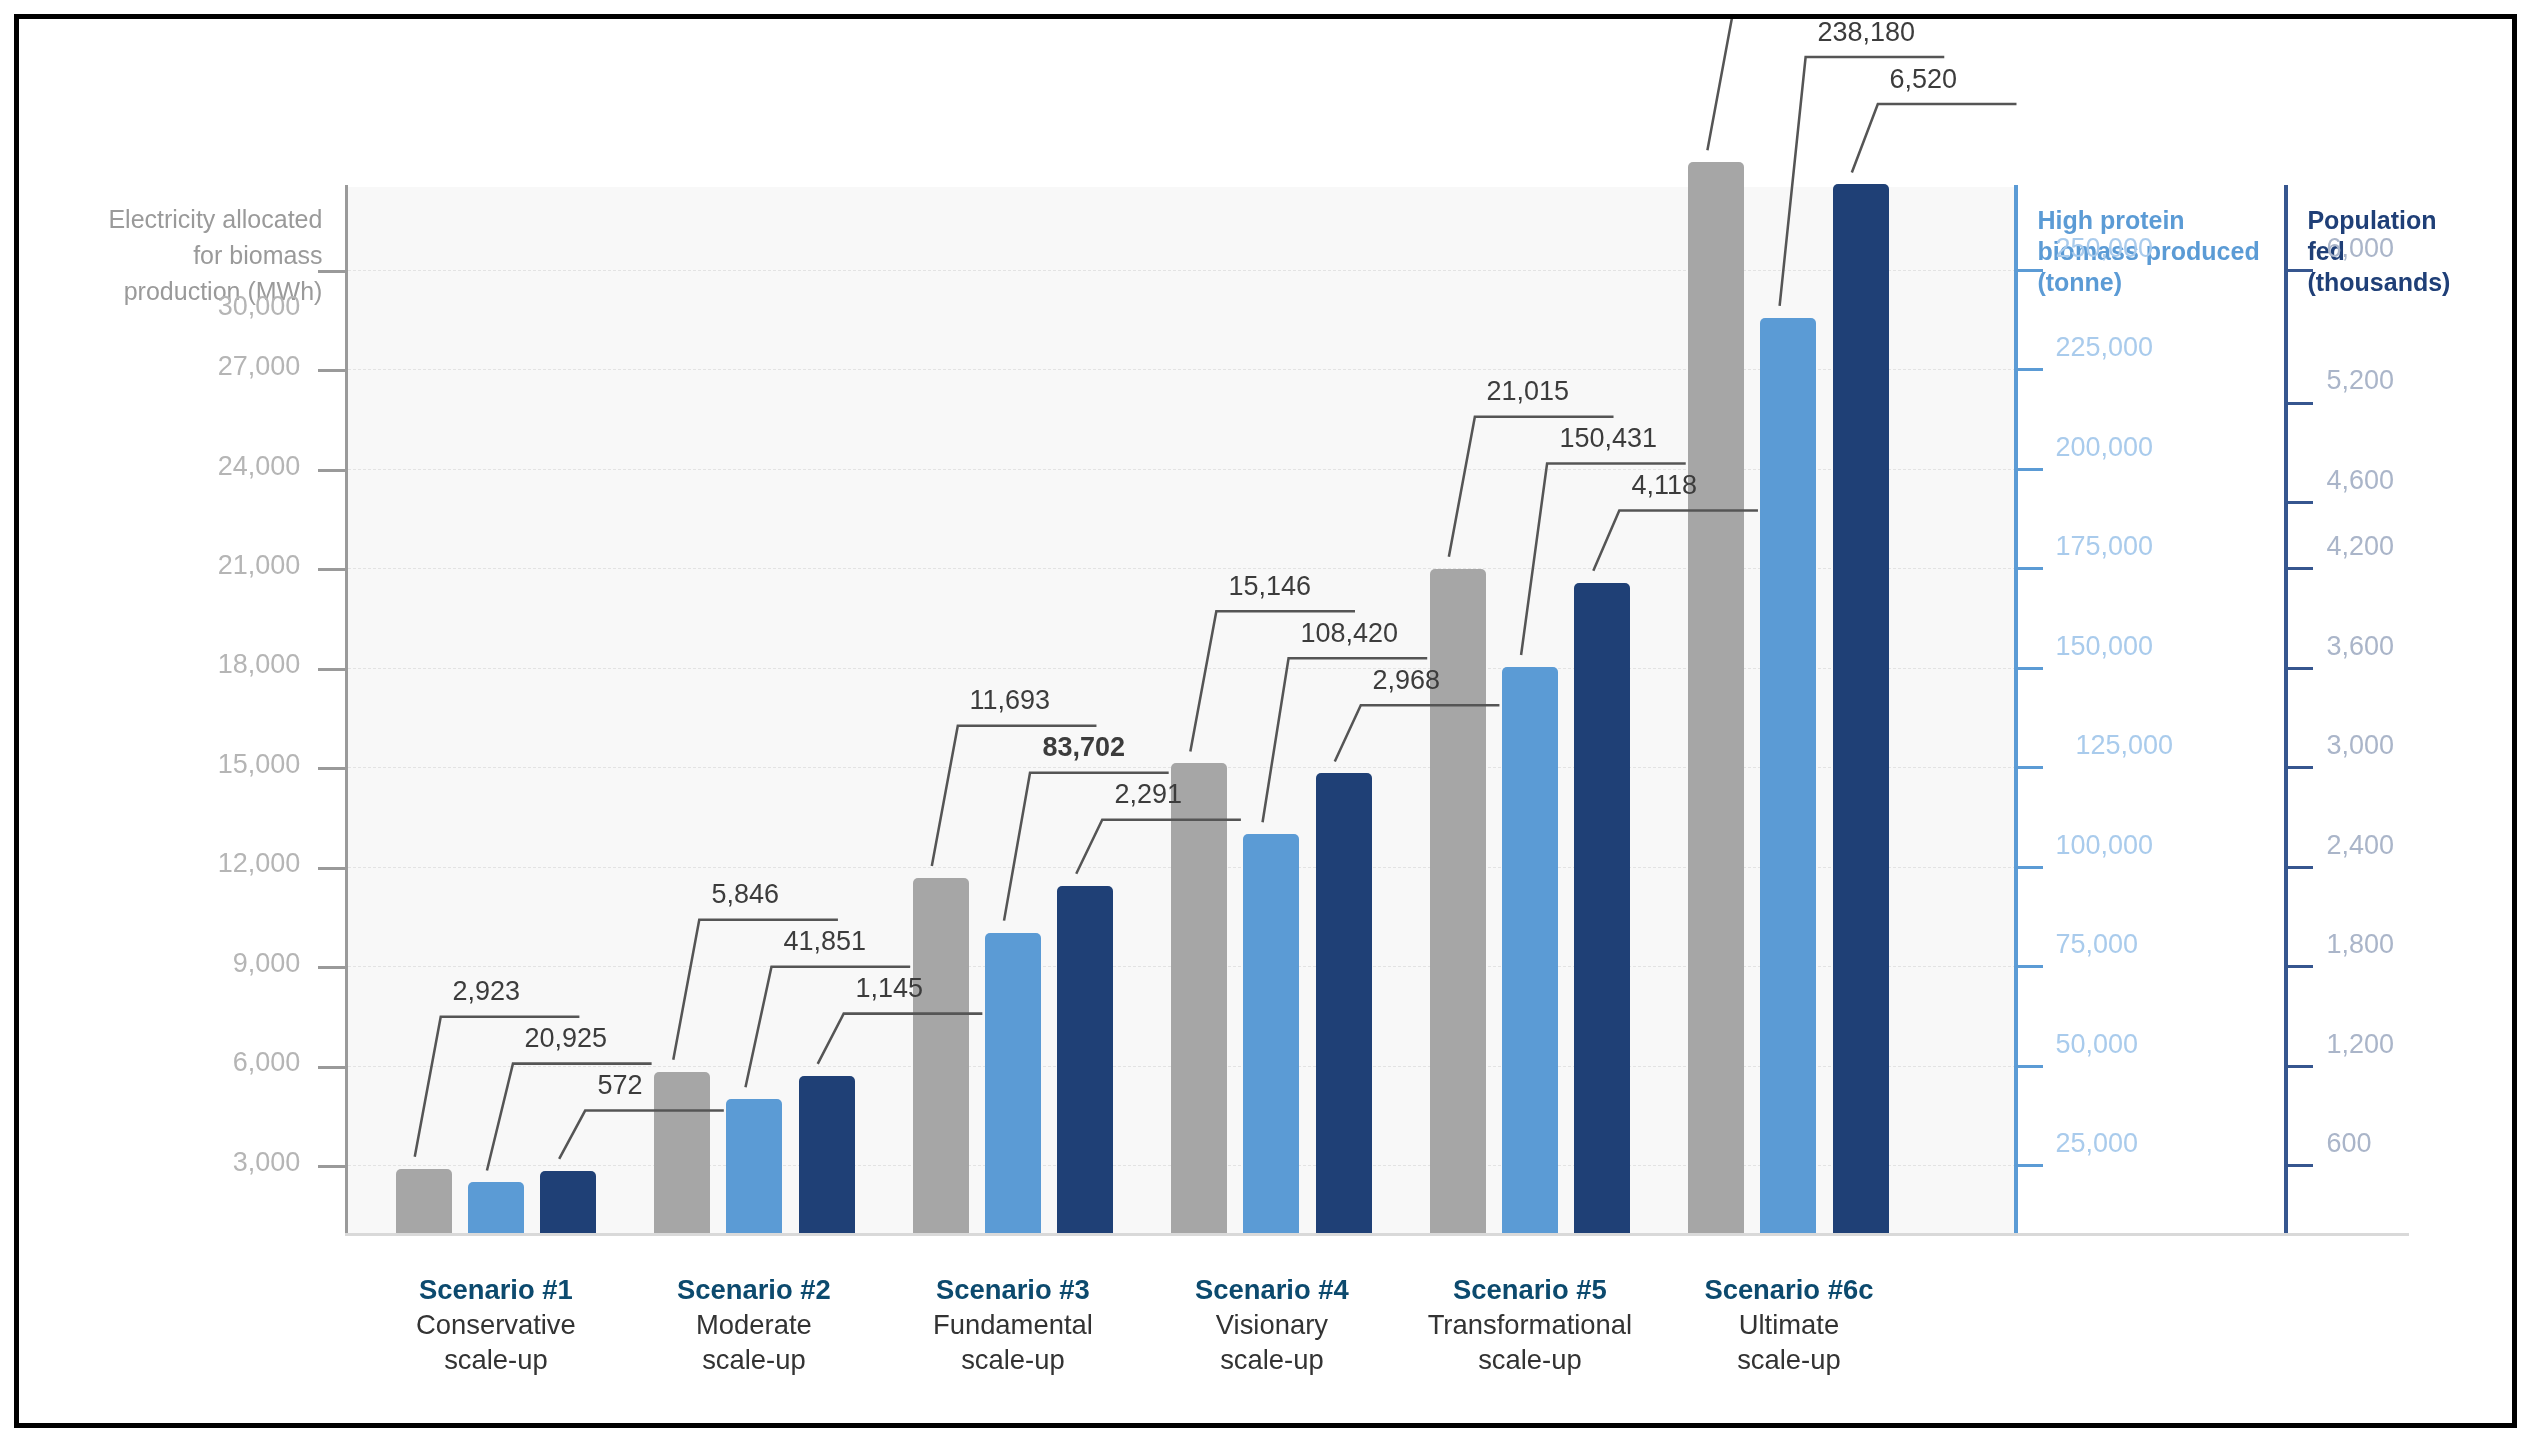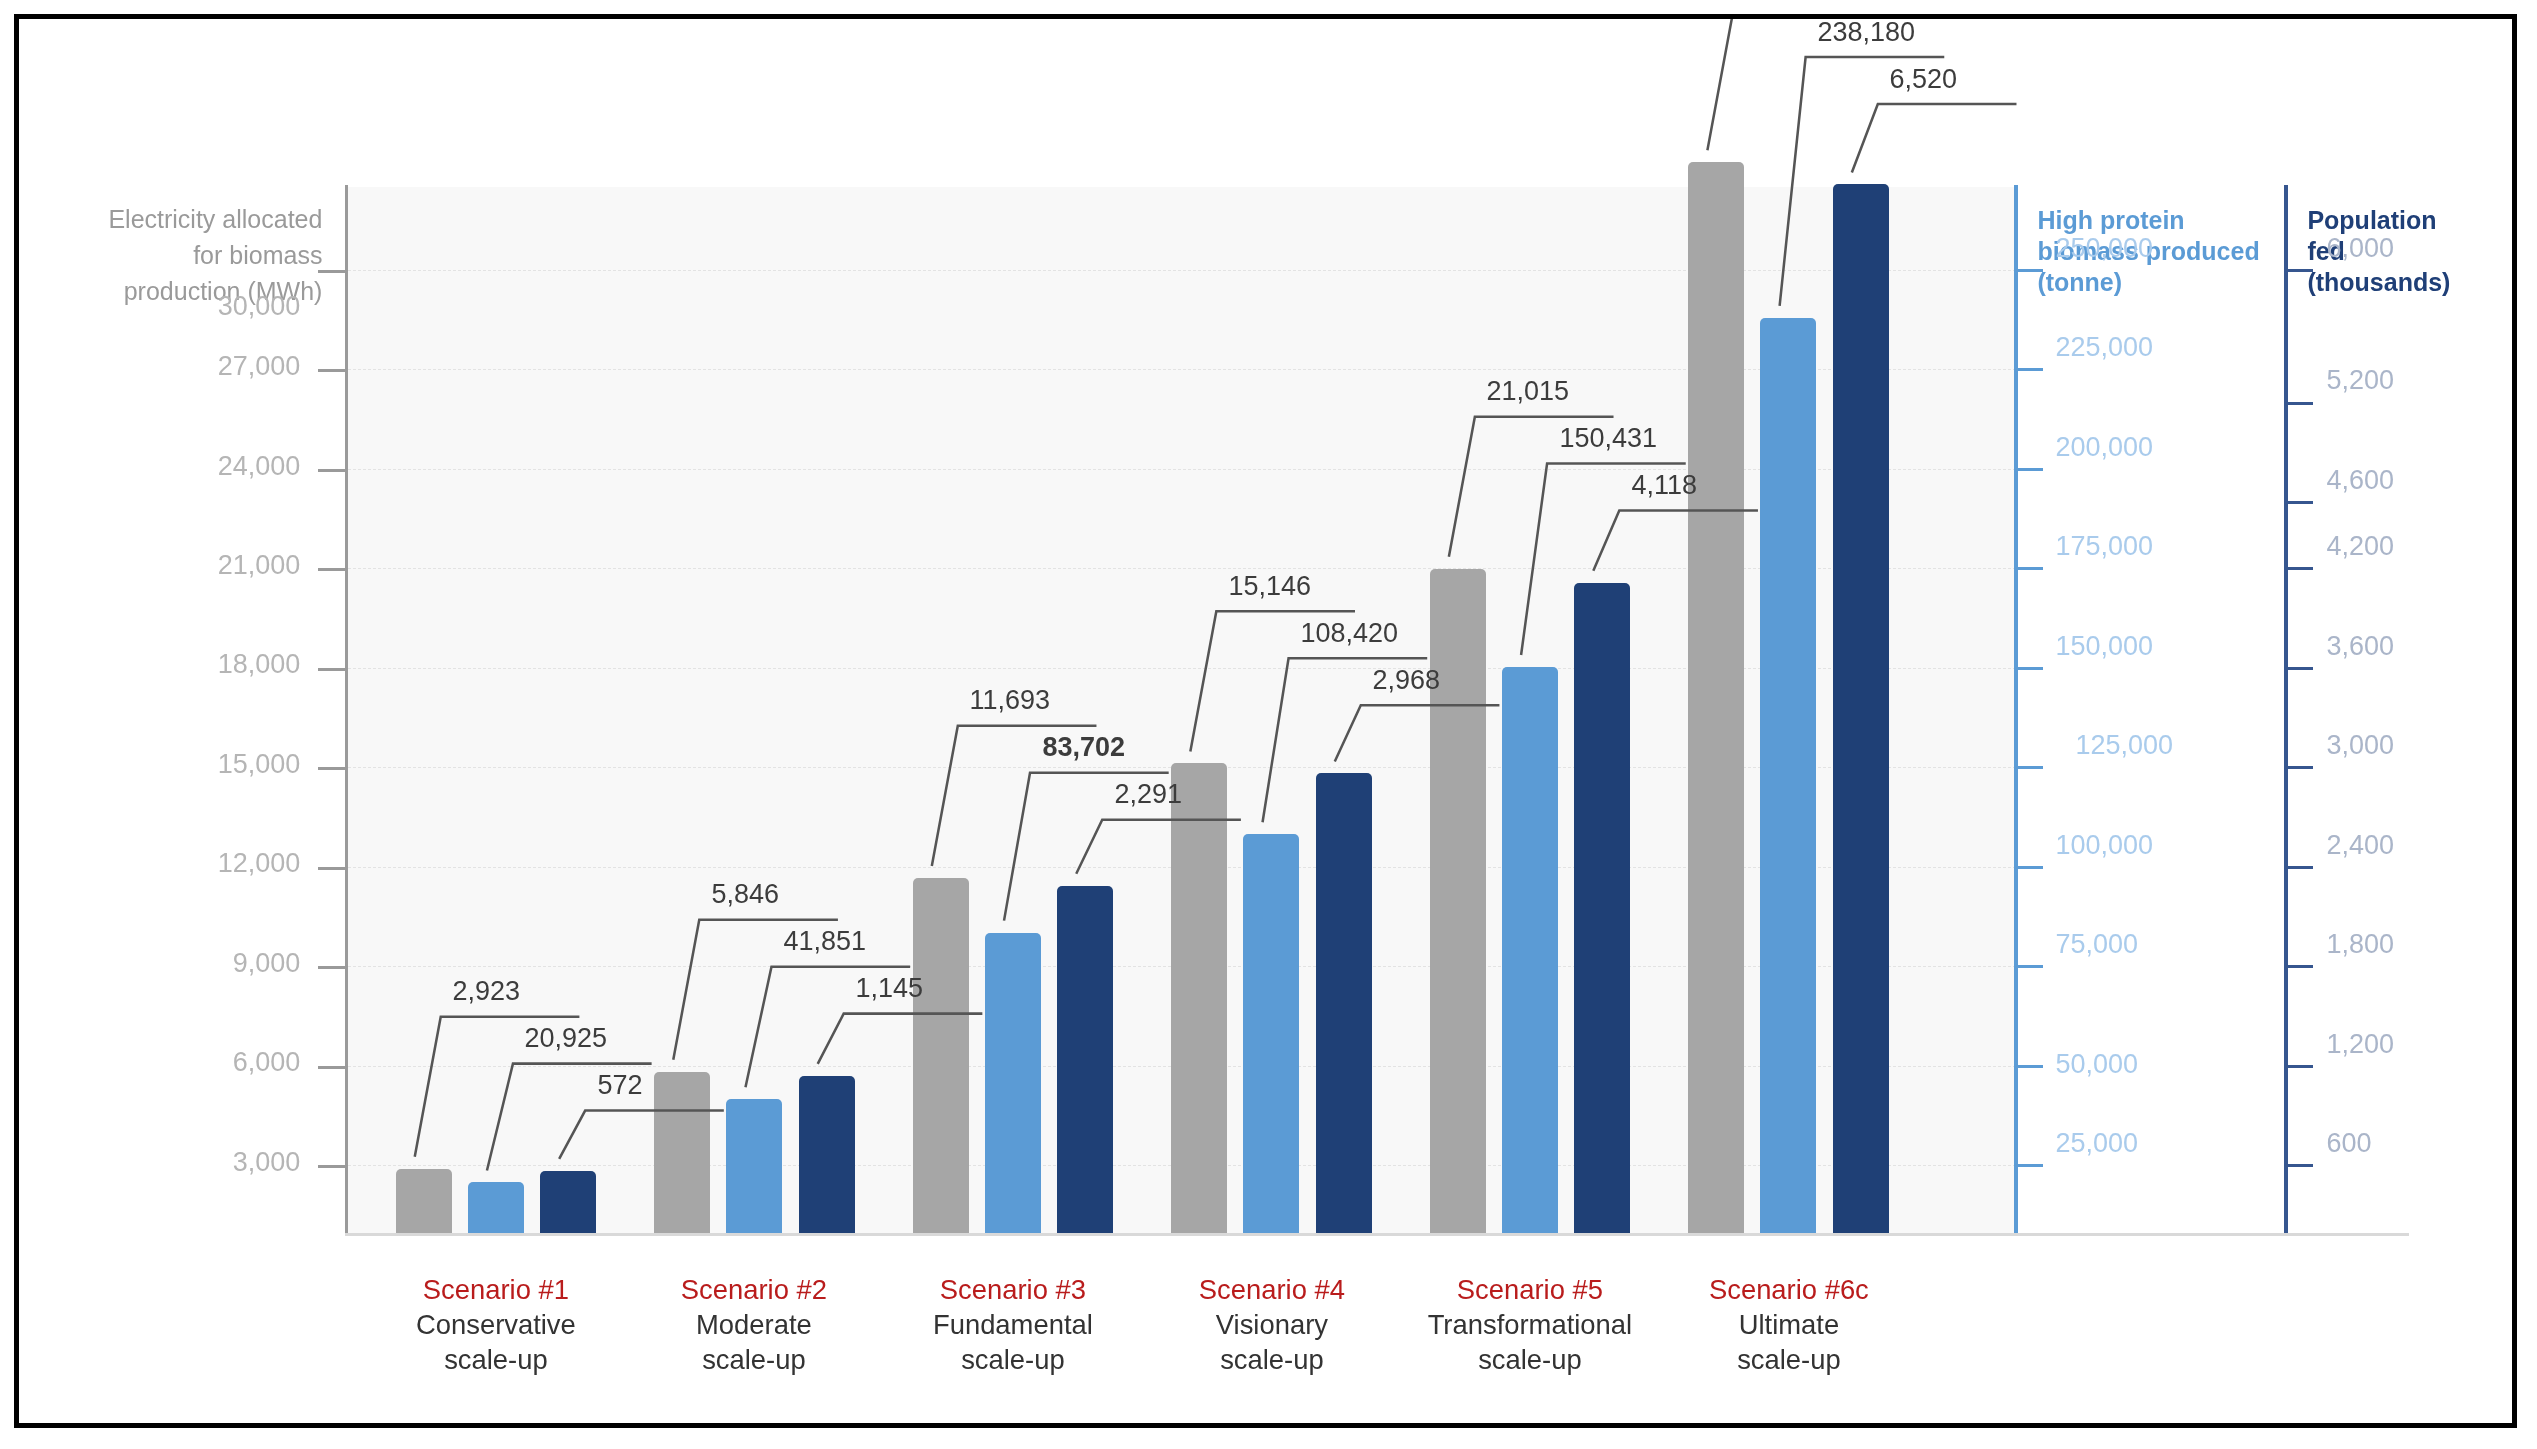--- a/index.html
+++ b/index.html
@@ -189,22 +189,22 @@
     position: absolute;
     top: 1253px;
     width: 303px;
     text-align: center;
     font-size: 27.4px;
     line-height: 35px;
     color: #333333;
   }
   .cat-label .cat-name {
     display: block;
-    font-weight: normal;
-    color: #b91c1c;
+    font-weight: bold;
+    color: #0c4a6e;
   }
   .cat-label .cat-sub {
     display: block;
     font-weight: normal;
     color: #333333;
   }
 </style>
 </head>
 <body>
 
@@ -261,21 +261,21 @@
 biomass produced
 (tonne)</div>
     <div class="axis3-title">Population
 fed
 (thousands)</div>
 
     <div id="y2-ticks">
         <div class="axis2-tick-mark" style="top: 1145px;"></div>
         <div class="axis2-tick-label" style="top: 1109px;">25,000</div>
         <div class="axis2-tick-mark" style="top: 1046px;"></div>
-        <div class="axis2-tick-label" style="top: 1010px; margin-top: 20px;">50,000</div>
+        <div class="axis2-tick-label" style="top: 1010px;">50,000</div>
         <div class="axis2-tick-mark" style="top: 946px;"></div>
         <div class="axis2-tick-label" style="top: 910px;">75,000</div>
         <div class="axis2-tick-mark" style="top: 847px;"></div>
         <div class="axis2-tick-label" style="top: 811px;">100,000</div>
         <div class="axis2-tick-mark" style="top: 747px;"></div>
         <div class="axis2-tick-label" style="top: 711px; margin-left: 20px;">125,000</div>
         <div class="axis2-tick-mark" style="top: 648px;"></div>
         <div class="axis2-tick-label" style="top: 612px;">150,000</div>
         <div class="axis2-tick-mark" style="top: 548px;"></div>
         <div class="axis2-tick-label" style="top: 512px;">175,000</div>

